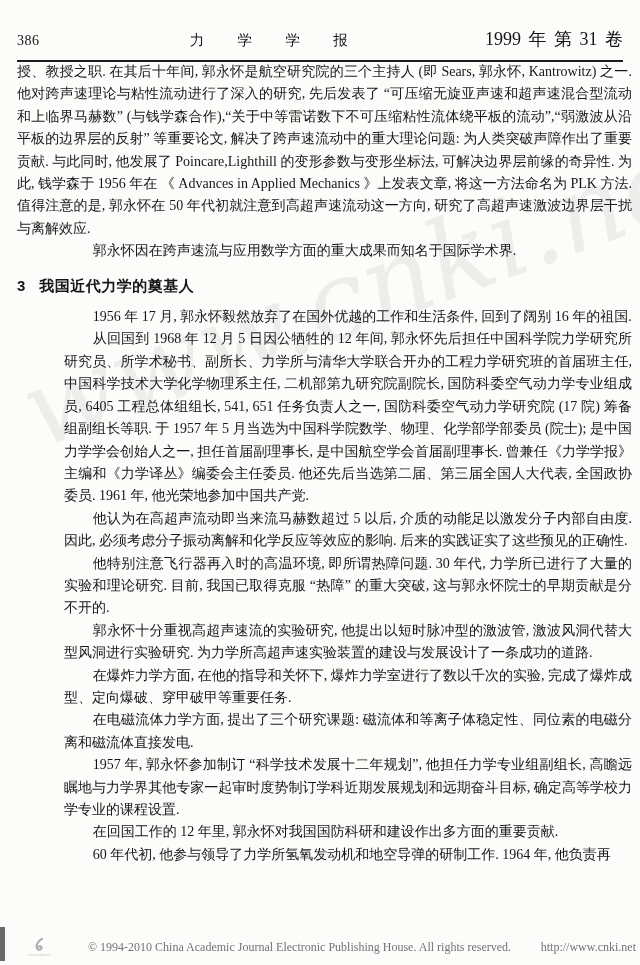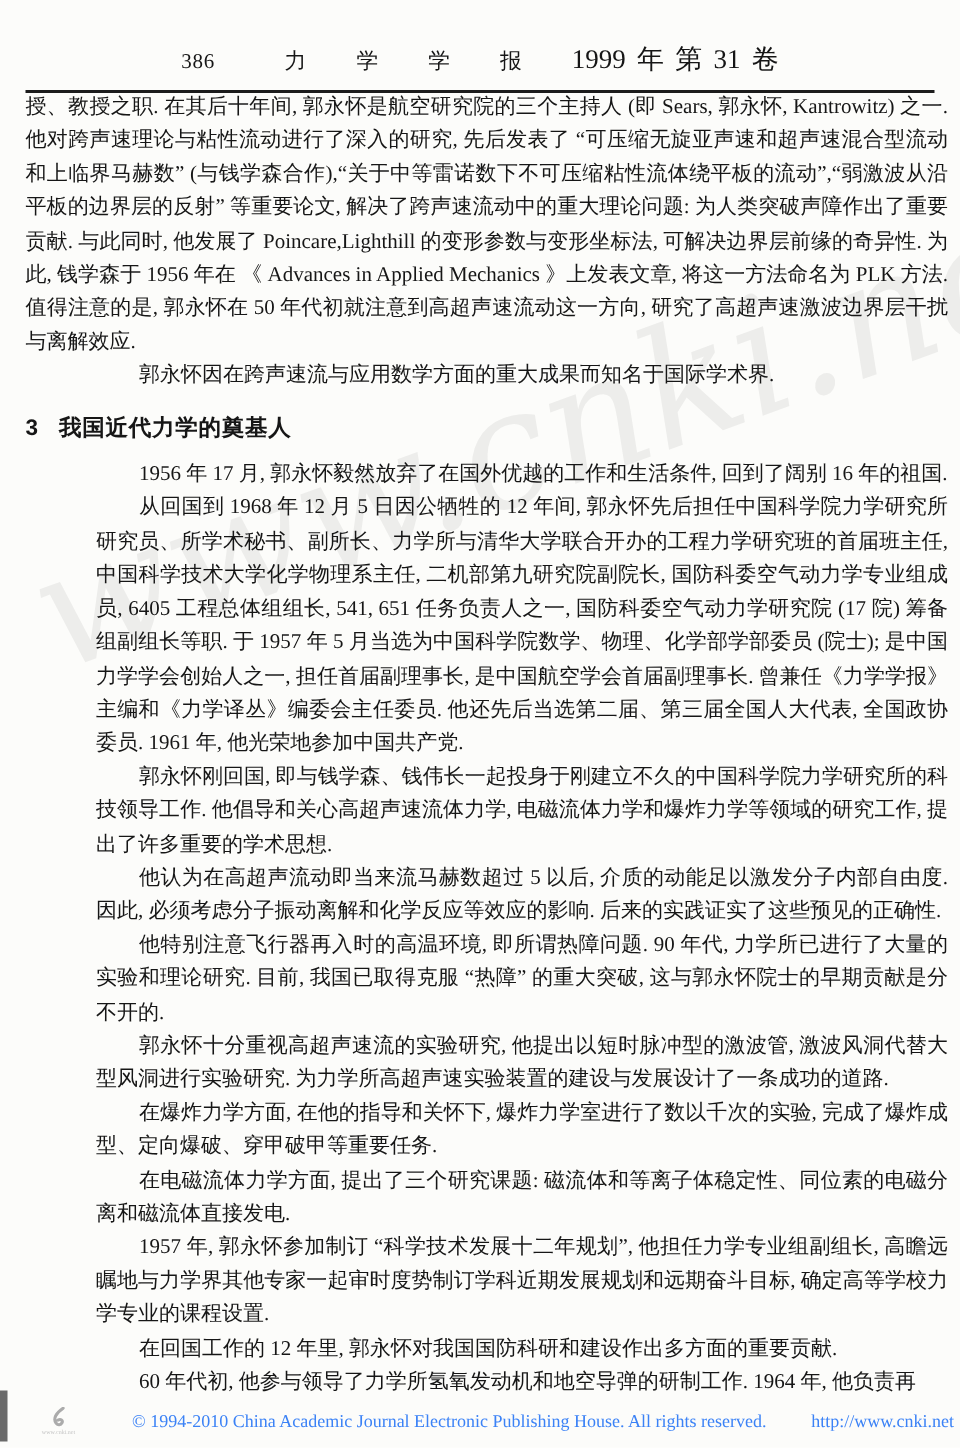--- a/index.html
+++ b/index.html
@@ -6,21 +6,21 @@
   .page{
     position:relative;
     width:640px;height:965px;
     background:#fcfcfa;
     overflow:hidden;
     font-family:"Liberation Serif","DejaVu Serif",serif;
     color:#161616;
   }
   .header{
     position:absolute;top:27px;left:17px;right:17px;
-    display:flex;justify-content:center;align-items:baseline;
+    display:flex;justify-content:space-between;align-items:baseline;
     font-size:14px;
     padding-bottom:9px;
     border-bottom:2.5px solid #1c1c1c;
   }
   .page-number{font-size:14px;letter-spacing:.5px;}
   .journal-title{
     font-size:14.5px;
     letter-spacing:2.3em;
     margin-left:3.2em;
     white-space:nowrap;
@@ -47,21 +47,21 @@
     font-family:"DejaVu Serif",serif;
     color:rgba(130,130,130,0.12);
     transform:rotate(-20deg);
     transform-origin:left top;
     white-space:nowrap;
     pointer-events:none;
   }
   .footer{
     position:absolute;left:88px;right:4px;bottom:10px;
     display:flex;justify-content:space-between;align-items:flex-end;
-    font-size:12px;color:#3b82f6;
+    font-size:12px;color:#737373;
     white-space:nowrap;
   }
   .cnki-logo{
     position:absolute;left:24px;bottom:8px;width:30px;
     text-align:center;color:#b4b4b4;
   }
   .cnki-logo svg{display:block;margin:0 auto;}
   .logo-caption{font-size:4px;color:#c4c4c4;display:block;line-height:5px;}
   .scan-artifact{
     position:absolute;left:0;bottom:4px;width:5px;height:34px;
@@ -84,23 +84,22 @@
   <div class="content">
     <p>授、教授之职. 在其后十年间, 郭永怀是航空研究院的三个主持人 (即 Sears, 郭永怀, Kantrowitz) 之一. 他对跨声速理论与粘性流动进行了深入的研究, 先后发表了 “可压缩无旋亚声速和超声速混合型流动和上临界马赫数” (与钱学森合作),“关于中等雷诺数下不可压缩粘性流体绕平板的流动”,“弱激波从沿平板的边界层的反射” 等重要论文, 解决了跨声速流动中的重大理论问题: 为人类突破声障作出了重要贡献. 与此同时, 他发展了 Poincare,Lighthill 的变形参数与变形坐标法, 可解决边界层前缘的奇异性. 为此, 钱学森于 1956 年在 《 Advances in Applied Mechanics 》上发表文章, 将这一方法命名为 PLK 方法. 值得注意的是, 郭永怀在 50 年代初就注意到高超声速流动这一方向, 研究了高超声速激波边界层干扰与离解效应.</p>
     <p class="indent">郭永怀因在跨声速流与应用数学方面的重大成果而知名于国际学术界.</p>
 
     <div class="section-heading">
       <span class="num">3</span><span>我国近代力学的奠基人</span>
     </div>
 
     <p class="indent">1956 年 17 月, 郭永怀毅然放弃了在国外优越的工作和生活条件, 回到了阔别 16 年的祖国.</p>
     <p class="indent">从回国到 1968 年 12 月 5 日因公牺牲的 12 年间, 郭永怀先后担任中国科学院力学研究所研究员、所学术秘书、副所长、力学所与清华大学联合开办的工程力学研究班的首届班主任, 中国科学技术大学化学物理系主任, 二机部第九研究院副院长, 国防科委空气动力学专业组成员,  6405 工程总体组组长,  541, 651 任务负责人之一, 国防科委空气动力学研究院 (17 院) 筹备组副组长等职. 于 1957 年 5 月当选为中国科学院数学、物理、化学部学部委员 (院士); 是中国力学学会创始人之一, 担任首届副理事长, 是中国航空学会首届副理事长. 曾兼任《力学学报》主编和《力学译丛》编委会主任委员. 他还先后当选第二届、第三届全国人大代表, 全国政协委员.  1961 年, 他光荣地参加中国共产党.</p>
-    <p class="indent">郭永怀刚回国, 即与钱学森、钱伟长一起投身于刚建立不久的中国科学院力学研究所的科技领导工作. 他倡导和关心高超声速流体力学, 电磁流体力学和爆炸力学等领域的研究工作, 提出了许多重要的学术思想.</p>
     <p class="indent">他认为在高超声流动即当来流马赫数超过 5 以后, 介质的动能足以激发分子内部自由度. 因此, 必须考虑分子振动离解和化学反应等效应的影响. 后来的实践证实了这些预见的正确性.</p>
-    <p class="indent">他特别注意飞行器再入时的高温环境, 即所谓热障问题.  90 年代, 力学所已进行了大量的实验和理论研究. 目前, 我国已取得克服 “热障” 的重大突破, 这与郭永怀院士的早期贡献是分不开的.</p>
+    <p class="indent">他特别注意飞行器再入时的高温环境, 即所谓热障问题.  30 年代, 力学所已进行了大量的实验和理论研究. 目前, 我国已取得克服 “热障” 的重大突破, 这与郭永怀院士的早期贡献是分不开的.</p>
     <p class="indent">郭永怀十分重视高超声速流的实验研究, 他提出以短时脉冲型的激波管, 激波风洞代替大型风洞进行实验研究. 为力学所高超声速实验装置的建设与发展设计了一条成功的道路.</p>
     <p class="indent">在爆炸力学方面, 在他的指导和关怀下, 爆炸力学室进行了数以千次的实验, 完成了爆炸成型、定向爆破、穿甲破甲等重要任务.</p>
     <p class="indent">在电磁流体力学方面, 提出了三个研究课题: 磁流体和等离子体稳定性、同位素的电磁分离和磁流体直接发电.</p>
     <p class="indent">1957 年, 郭永怀参加制订 “科学技术发展十二年规划”, 他担任力学专业组副组长, 高瞻远瞩地与力学界其他专家一起审时度势制订学科近期发展规划和远期奋斗目标, 确定高等学校力学专业的课程设置.</p>
     <p class="indent">在回国工作的 12 年里, 郭永怀对我国国防科研和建设作出多方面的重要贡献.</p>
     <p class="indent">60 年代初, 他参与领导了力学所氢氧发动机和地空导弹的研制工作.  1964 年, 他负责再</p>
   </div>
 
   <div class="scan-artifact"></div>
 

